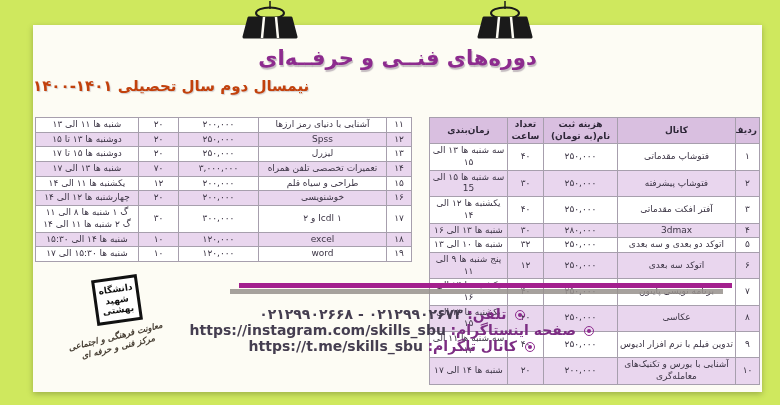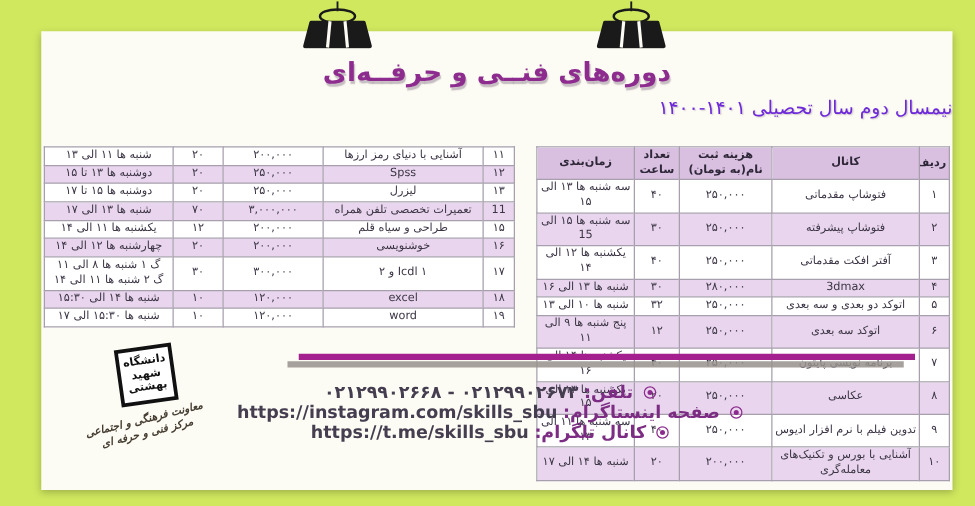--- a/index.html
+++ b/index.html
@@ -14,22 +14,22 @@
   }
   .clip { position:absolute; top:1px; z-index:5; }
   .clip-1 { left:239px; } .clip-2 { left:474px; }
 
   .title {
     position:absolute; top:21px; left:0; right:0; text-align:center; direction:rtl;
     font-size:21px; font-weight:bold; color:#8d2b8e; letter-spacing:1px;
     text-shadow:1px 2px 1px rgba(150,135,150,.55);
   }
   .subtitle {
-    position:absolute; top:52px; left:0; right:0; text-align:right; direction:rtl;
-    font-size:15px; font-weight:normal; color:#6d28d9;
+    position:absolute; top:52px; left:0; right:0; text-align:left; direction:rtl;
+    font-size:15px; font-weight:bold; color:#c2410c;
     text-shadow:1px 1px 1px rgba(150,135,150,.4);
   }
 
   .tables {
     position:absolute; top:92px; left:2px; right:2px;
     direction:rtl; display:flex; justify-content:space-between; align-items:flex-start;
   }
   table { border-collapse:collapse; font-size:9px; color:#3c3545; table-layout:fixed; background:#fff; }
   .t-first { width:330px; } .t-second { width:376px; }
   th,td { border:1px solid #a79fad; padding:1px 2px; text-align:center; vertical-align:middle; line-height:1.3; overflow:hidden; }
@@ -217,21 +217,21 @@
               <td>دوشنبه ها ۱۳ تا ۱۵</td>
             </tr>
             <tr>
               <td>۱۳</td>
               <td>لیزرل</td>
               <td>۲۵۰,۰۰۰</td>
               <td>۲۰</td>
               <td>دوشنبه ها ۱۵ تا ۱۷</td>
             </tr>
             <tr class="alt">
-              <td>11</td>
+              <td>۱۴</td>
               <td>تعمیرات تخصصی تلفن همراه</td>
               <td>۳,۰۰۰,۰۰۰</td>
               <td>۷۰</td>
               <td>شنبه ها ۱۳ الی ۱۷</td>
             </tr>
             <tr>
               <td>۱۵</td>
               <td>طراحی و سیاه قلم</td>
               <td>۲۰۰,۰۰۰</td>
               <td>۱۲</td>

